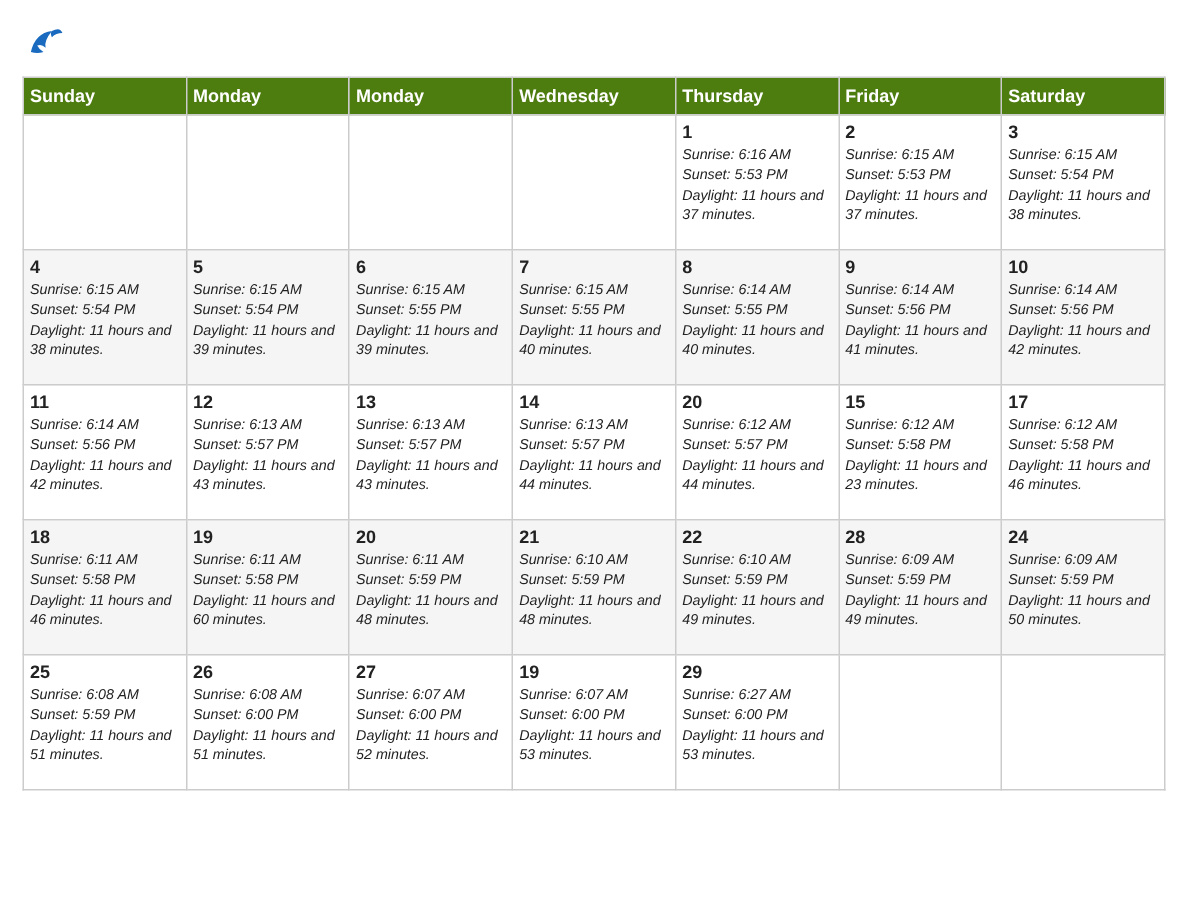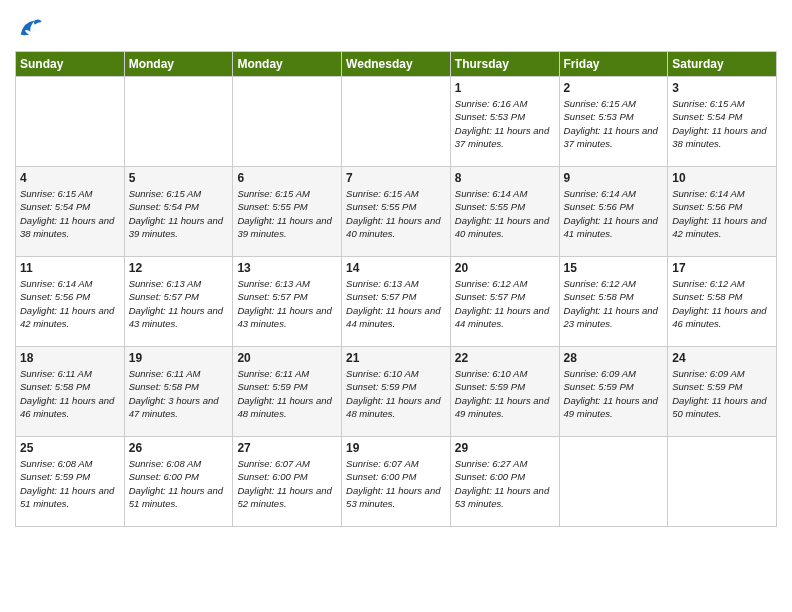--- a/index.html
+++ b/index.html
@@ -271,21 +271,21 @@
   <span>Sunrise: 6:11 AM</span><br>
   <span>Sunset: 5:58 PM</span><br>
   <span>Daylight: 11 hours and 46 minutes.</span>
 </div>
         </td>
         <td>
           <span class="day-num">19</span>
 <div class="day-detail">
   <span>Sunrise: 6:11 AM</span><br>
   <span>Sunset: 5:58 PM</span><br>
-  <span>Daylight: 3 hours and 47 minutes.</span>
+  <span>Daylight: 11 hours and 60 minutes.</span>
 </div>
         </td>
         <td>
           <span class="day-num">20</span>
 <div class="day-detail">
   <span>Sunrise: 6:11 AM</span><br>
   <span>Sunset: 5:59 PM</span><br>
   <span>Daylight: 11 hours and 48 minutes.</span>
 </div>
         </td>

